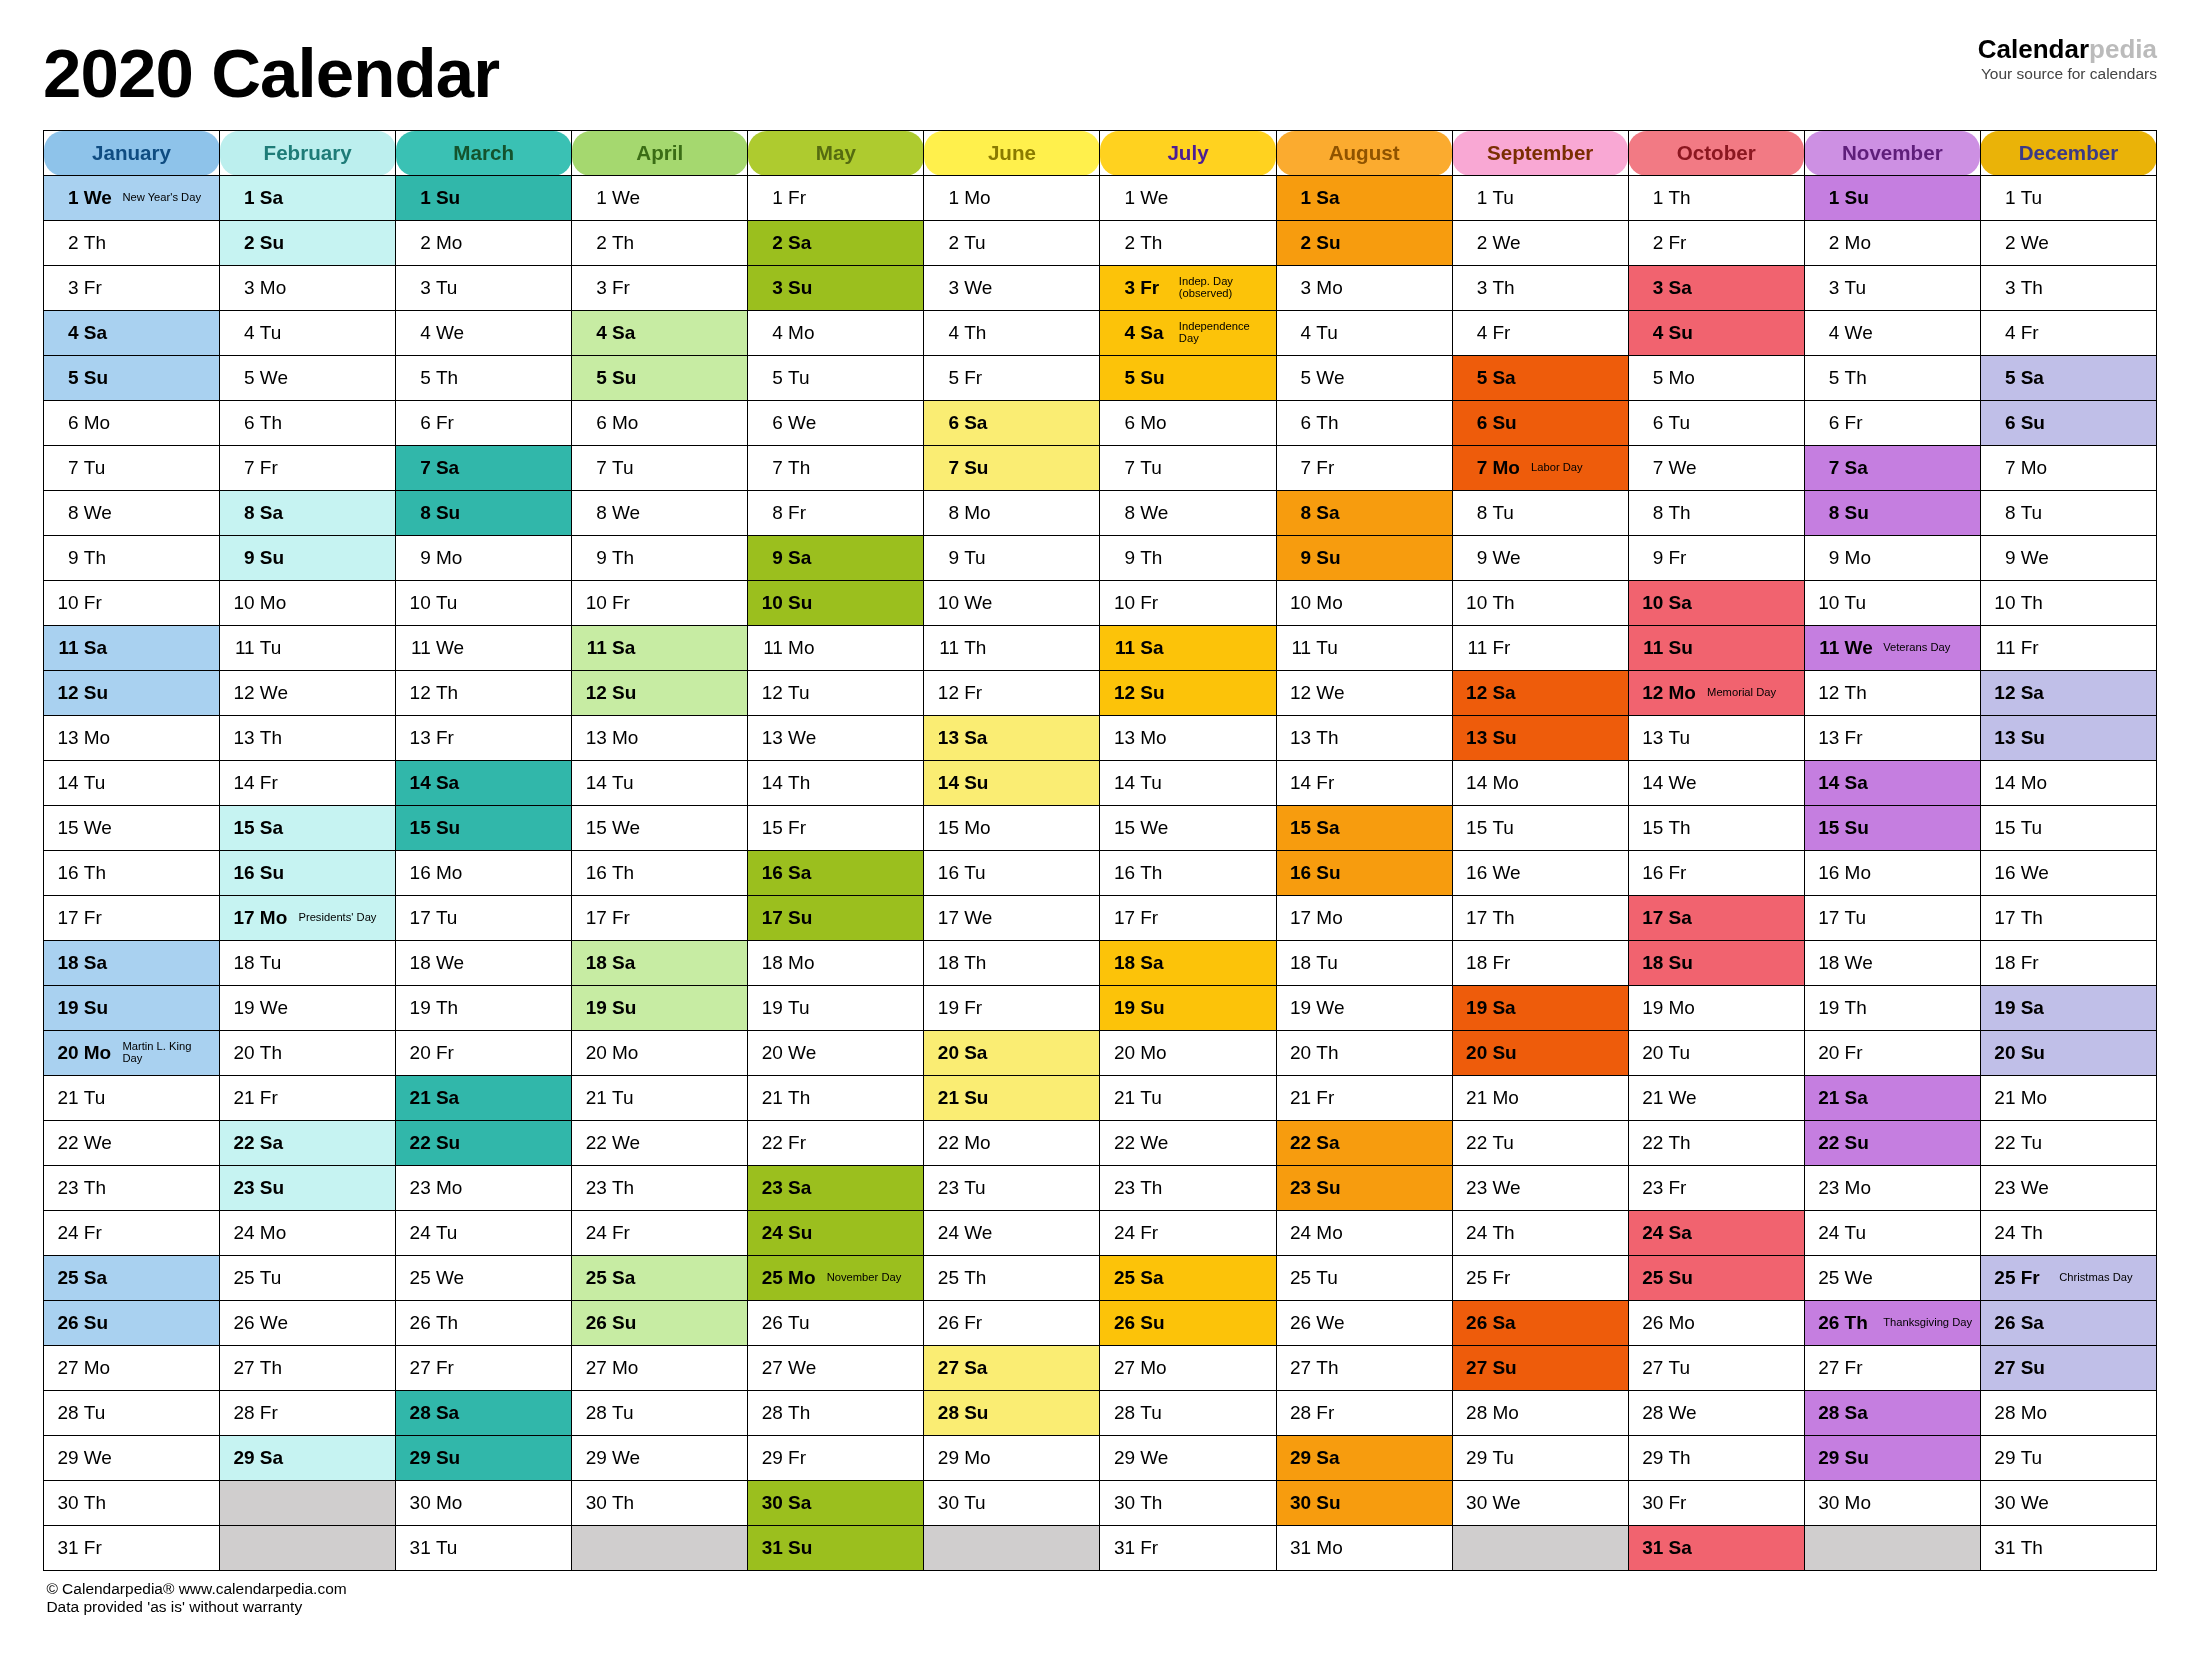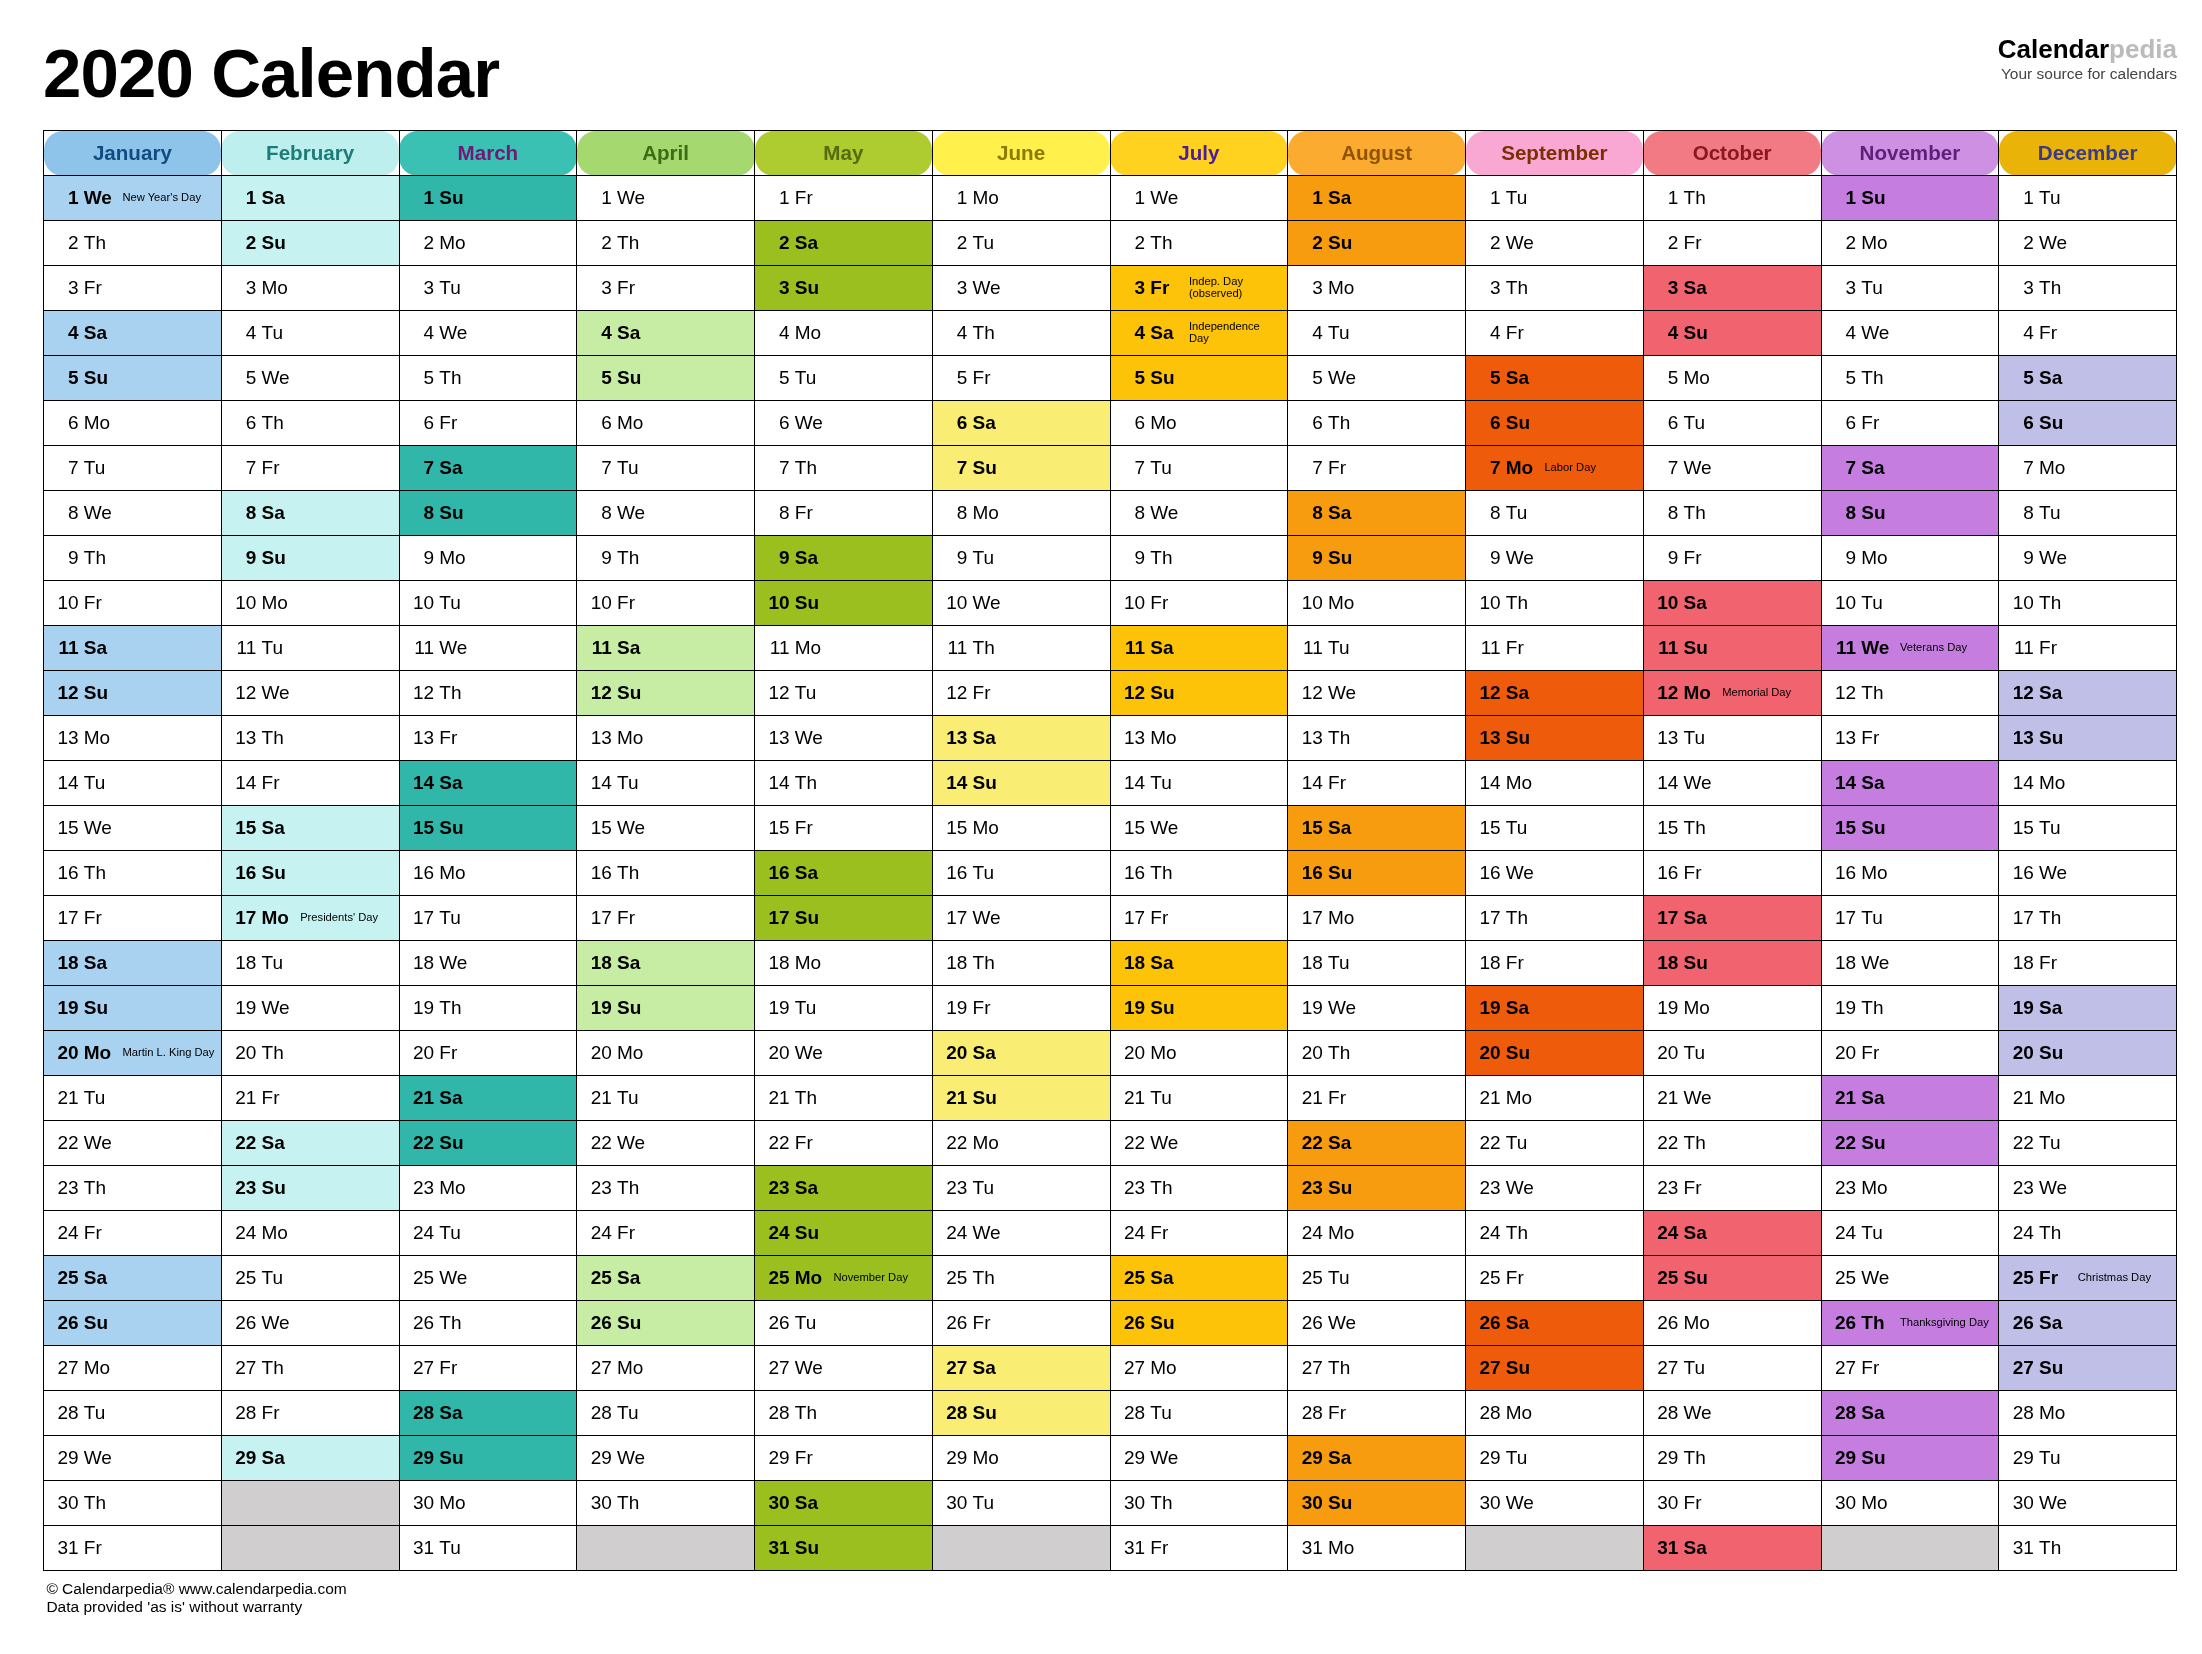--- a/index.html
+++ b/index.html
@@ -1,17 +1,17 @@
 <!DOCTYPE html>
 <html style="font-size:13.8px"><head>
 <meta charset="utf-8">
 <style>
 html,body{margin:0;padding:0;background:#fff;}
 body{font-family:Arial,Helvetica,sans-serif;color:#000;}
-.page{width:2203px;height:1655px;position:relative;background:#fff;padding:34px 26px 0 43px;box-sizing:border-box;}
+.page{width:2203px;height:1655px;position:relative;background:#fff;padding:34px 46px 0 43px;box-sizing:border-box;}
 .head{display:flex;justify-content:space-between;align-items:flex-start;margin-bottom:17px;}
 .title{font-size:69px;font-weight:bold;letter-spacing:-0.9px;}
 .brand{text-align:right;}
 .brand .b1{font-size:26px;font-weight:bold;}
 .brand .b1 .cp{color:#bbb;font-weight:bold;}
 .brand .b2{font-size:15.5px;color:#444;}
 table{border-collapse:collapse;width:100%;table-layout:fixed;}
 th,td{border:0.9px solid #000;height:44px;padding:0;}
 th{font-size:20.6px;font-weight:bold;text-align:center;color:#000;border-radius:19px;}
 td{position:relative;}
@@ -33,21 +33,21 @@
     <div class="b1"><span>Calendar</span><span class="cp">pedia</span></div>
     <div class="b2">Your source for calendars</div>
   </div>
 </div>
 
 <table>
 <thead>
         <tr id="head-row">
           <th style="background: rgb(142, 195, 234); color: rgb(15, 76, 129);">January</th>
           <th style="background: rgb(188, 239, 238); color: rgb(30, 124, 120);">February</th>
-          <th style="background: rgb(58, 193, 180); color: #701a75;">March</th>
+          <th style="background: rgb(58, 193, 180); color: #14532d;">March</th>
           <th style="background: rgb(165, 216, 111); color: rgb(58, 109, 21);">April</th>
           <th style="background: rgb(174, 203, 47); color: rgb(85, 107, 16);">May</th>
           <th style="background: rgb(255, 240, 76); color: rgb(138, 122, 0);">June</th>
           <th style="background: rgb(255, 210, 31); color: #4c1d95;">July</th>
           <th style="background: rgb(251, 171, 47); color: rgb(143, 83, 0);">August</th>
           <th style="background: #f9a8d4; color: rgb(122, 46, 2);">September</th>
           <th style="background: rgb(242, 122, 132); color: rgb(139, 23, 32);">October</th>
           <th style="background: rgb(205, 144, 227); color: rgb(94, 30, 122);">November</th>
           <th style="background: #eab308; color: rgb(59, 58, 134);">December</th>
         </tr>

